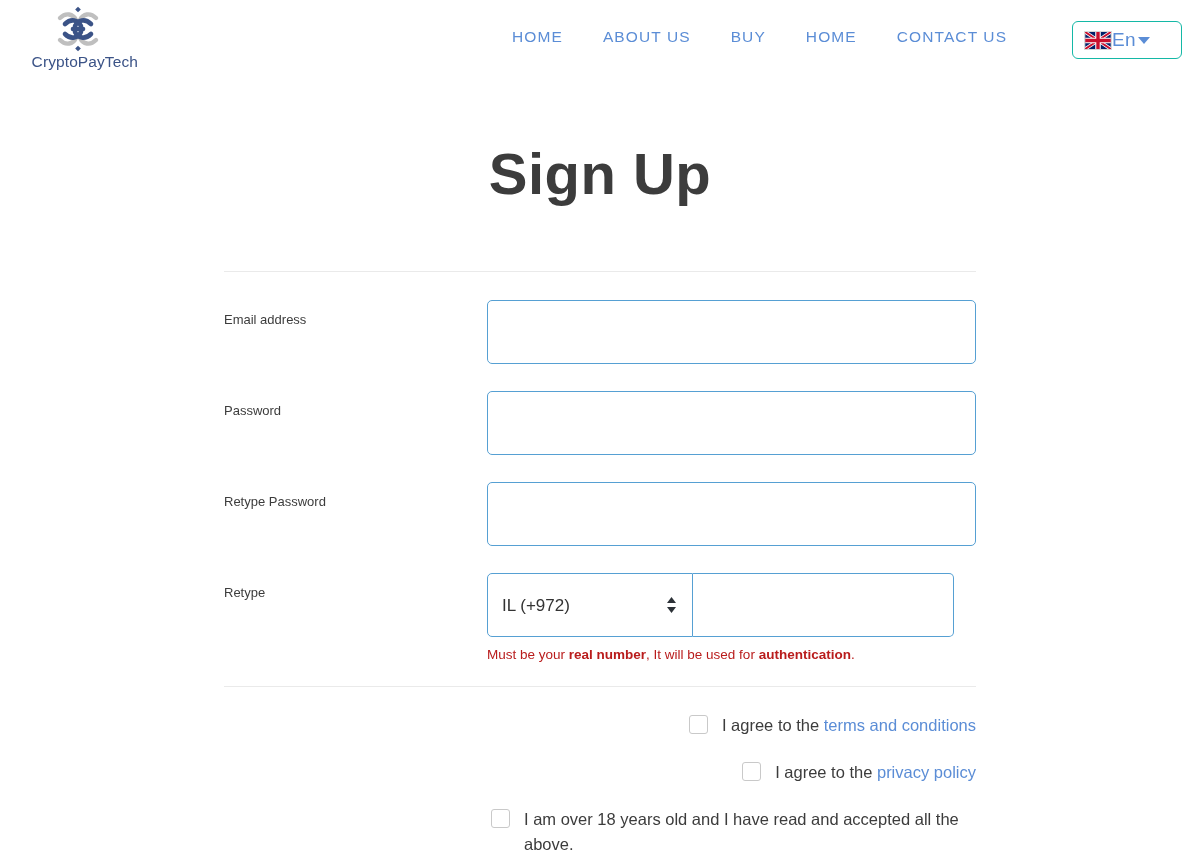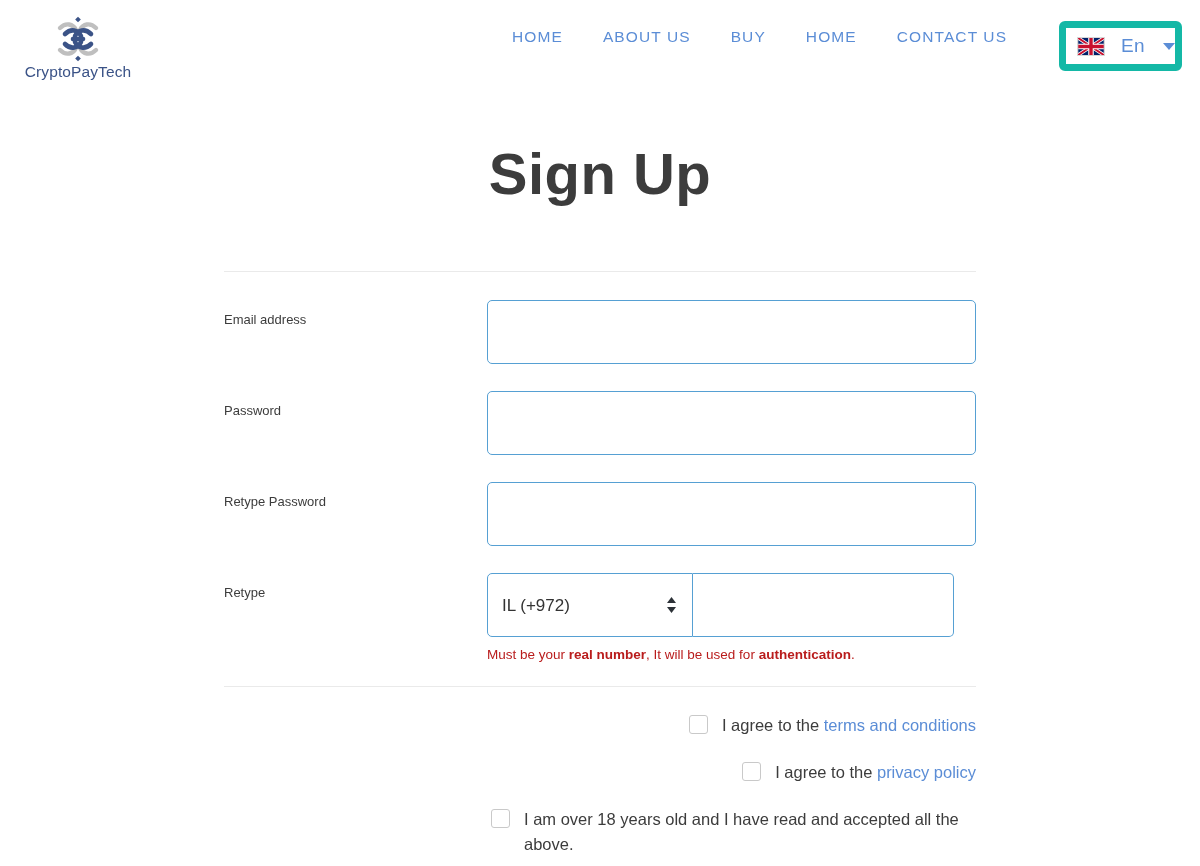--- a/index.html
+++ b/index.html
@@ -15,23 +15,23 @@
 
   
   .site-header {
     position: relative;
     height: 78px;
     width: 1200px;
   }
   .brand {
     position: absolute;
     left: 18px;
-    top: 16px;
+    top: 6px;
     width: 120px;
-    text-align: center;
+    text-align: right;
     text-decoration: none;
   }
   .brand-mark {
     display: block;
     margin: 0 auto;
     width: 56px;
     height: 46px;
   }
   .brand-word {
     display: block;
@@ -59,23 +59,23 @@
     white-space: nowrap;
   }
   .nav-link:first-child { padding-left: 0; }
 
   .lang-switch {
     position: absolute;
     right: 18px;
     top: 21px;
     display: flex;
     align-items: center;
-    gap: 16px;
-    padding: 7px 0 7px 11px;
-    border: 7px solid #14b8a6;
+    gap: 0;
+    padding: 7px 31px 7px 11px;
+    border: 1px solid #14b8a6;
     border-radius: 6px;
     background: #fff;
     cursor: pointer;
   }
   .flag-uk {
     width: 28px;
     height: 19px;
     display: block;
     border: 1px solid #d7d7d7;
   }

